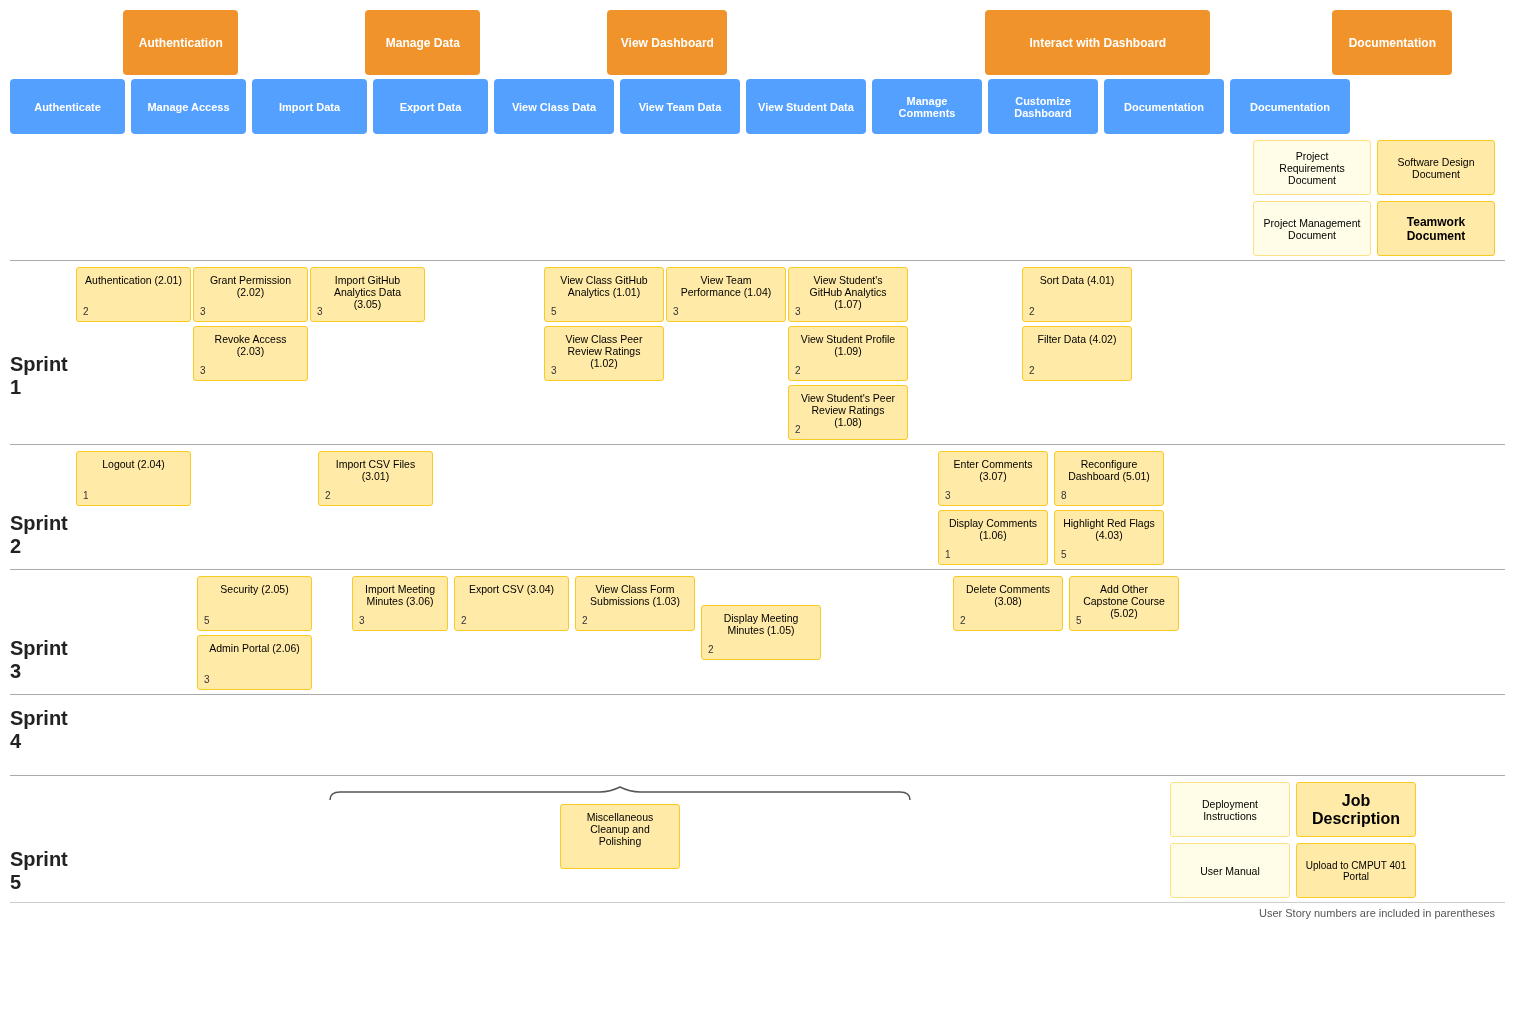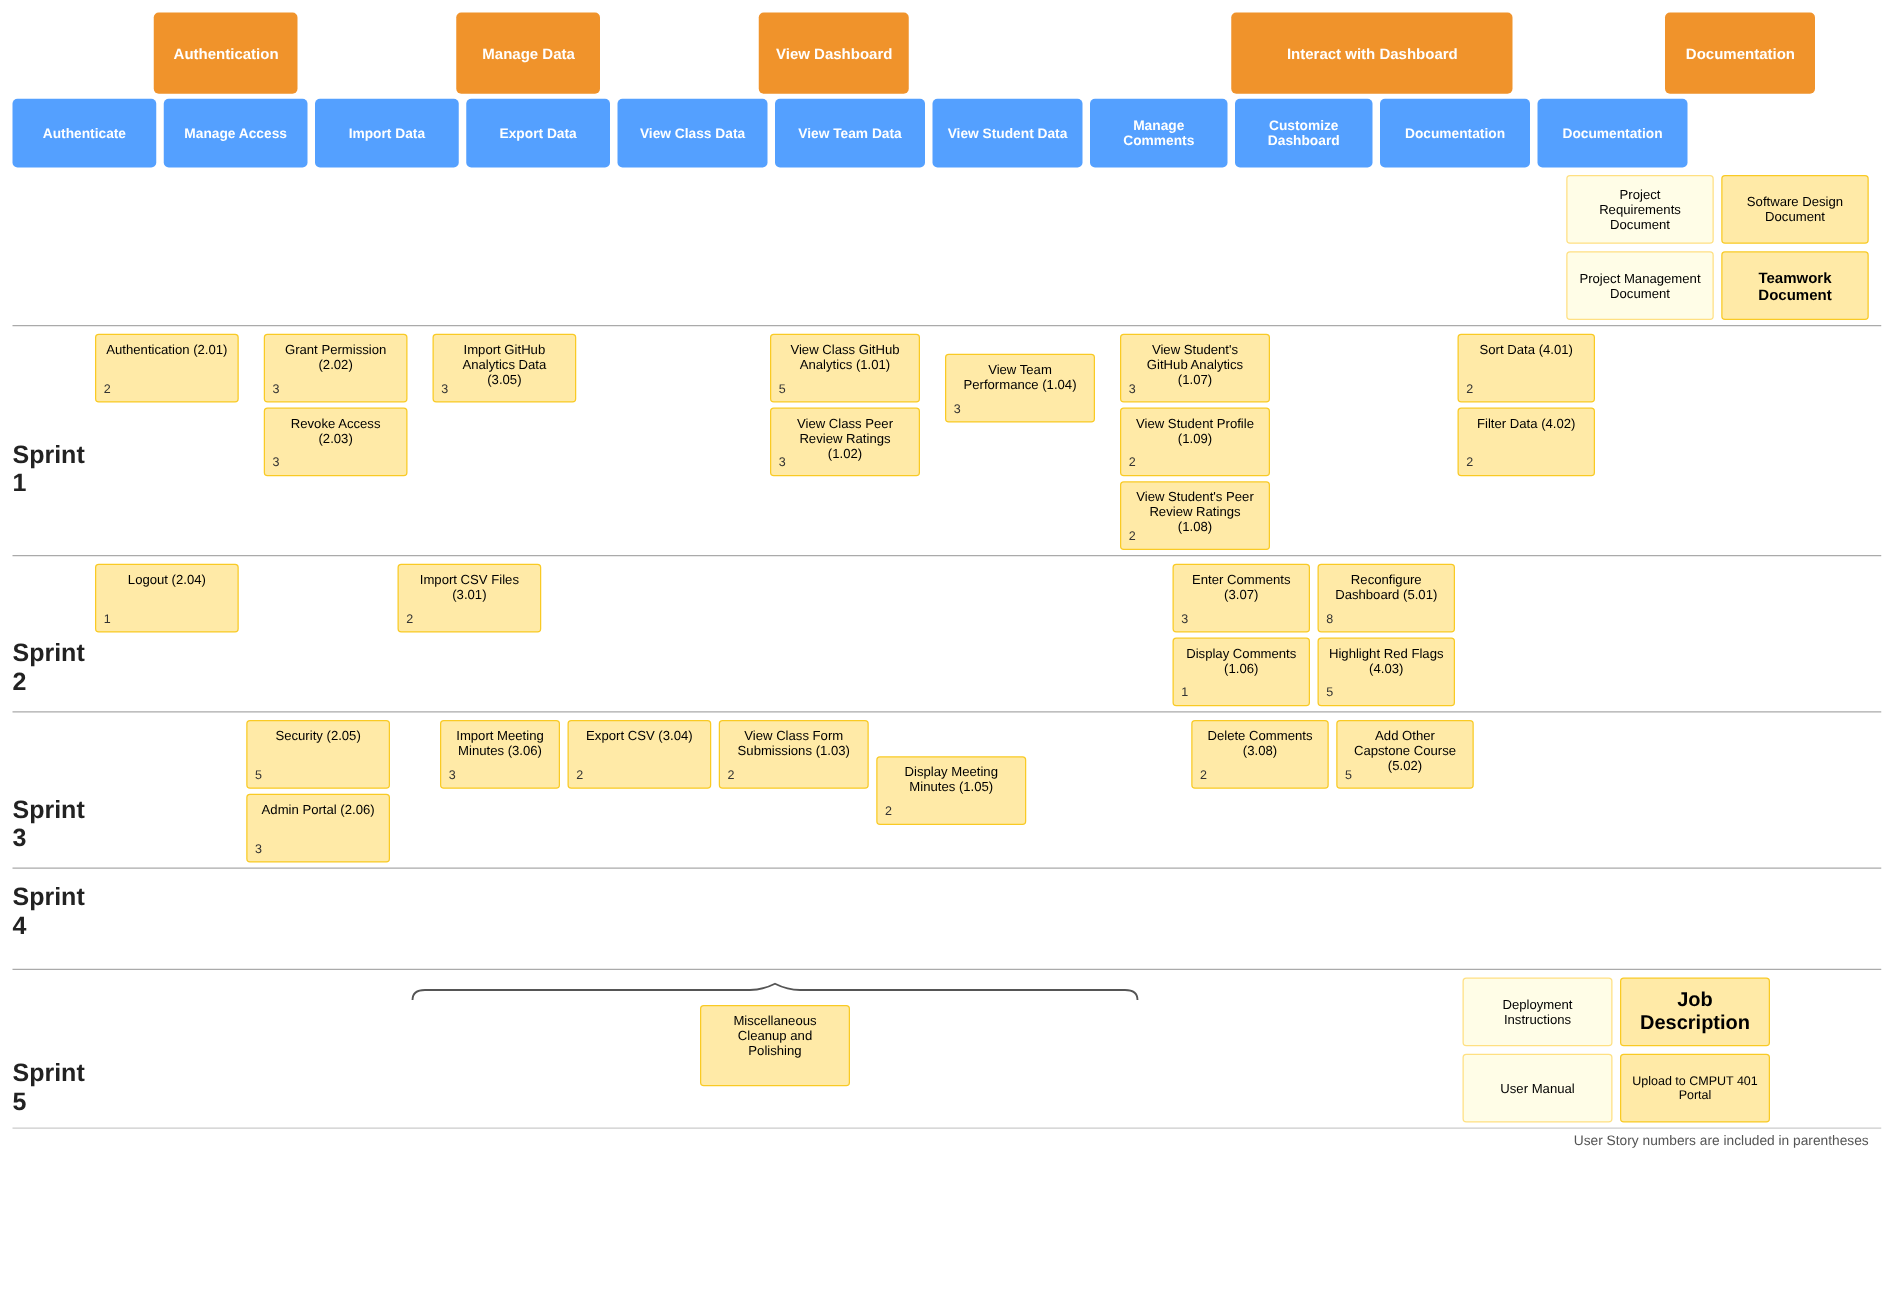--- a/index.html
+++ b/index.html
@@ -181,21 +181,21 @@
   </div>
 
   <div class="sprint-section">
     <hr class="sprint-divider">
     <div style="display:flex; align-items:flex-start; gap:6px;">
       <div style="width:60px; display:flex; align-items:flex-end; height:100%;">
         <div class="sprint-label" style="writing-mode:horizontal-tb; margin-top: 80px;">Sprint 1</div>
       </div>
       <div style="display:flex; flex-direction:column; gap:4px; flex:1;">
 
-        <div style="display:flex; gap:20px; align-items:flex-start;">
+        <div style="display:flex; gap:2px; align-items:flex-start;">
 
           <div style="width:115px;">
             <div class="yellow-card" style="min-height:55px;">
               <div>Authentication (2.01)</div>
               <div class="num-badge">2</div>
             </div>
           </div>
 
           <div style="width:115px; display:flex; flex-direction:column; gap:4px;">
             <div class="yellow-card" style="min-height:55px;">
@@ -222,21 +222,21 @@
               <div>View Class GitHub Analytics (1.01)</div>
               <div class="num-badge">5</div>
             </div>
             <div class="yellow-card" style="min-height:55px;">
               <div>View Class Peer Review Ratings (1.02)</div>
               <div class="num-badge">3</div>
             </div>
           </div>
 
           <div style="width:120px;">
-            <div class="yellow-card" style="min-height:55px;margin-top:16px;">
+            <div class="yellow-card" style="min-height:55px;">
               <div>View Team Performance (1.04)</div>
               <div class="num-badge">3</div>
             </div>
           </div>
 
           <div style="width:120px; display:flex; flex-direction:column; gap:4px;">
             <div class="yellow-card" style="min-height:55px;">
               <div>View Student's GitHub Analytics (1.07)</div>
               <div class="num-badge">3</div>
             </div>

